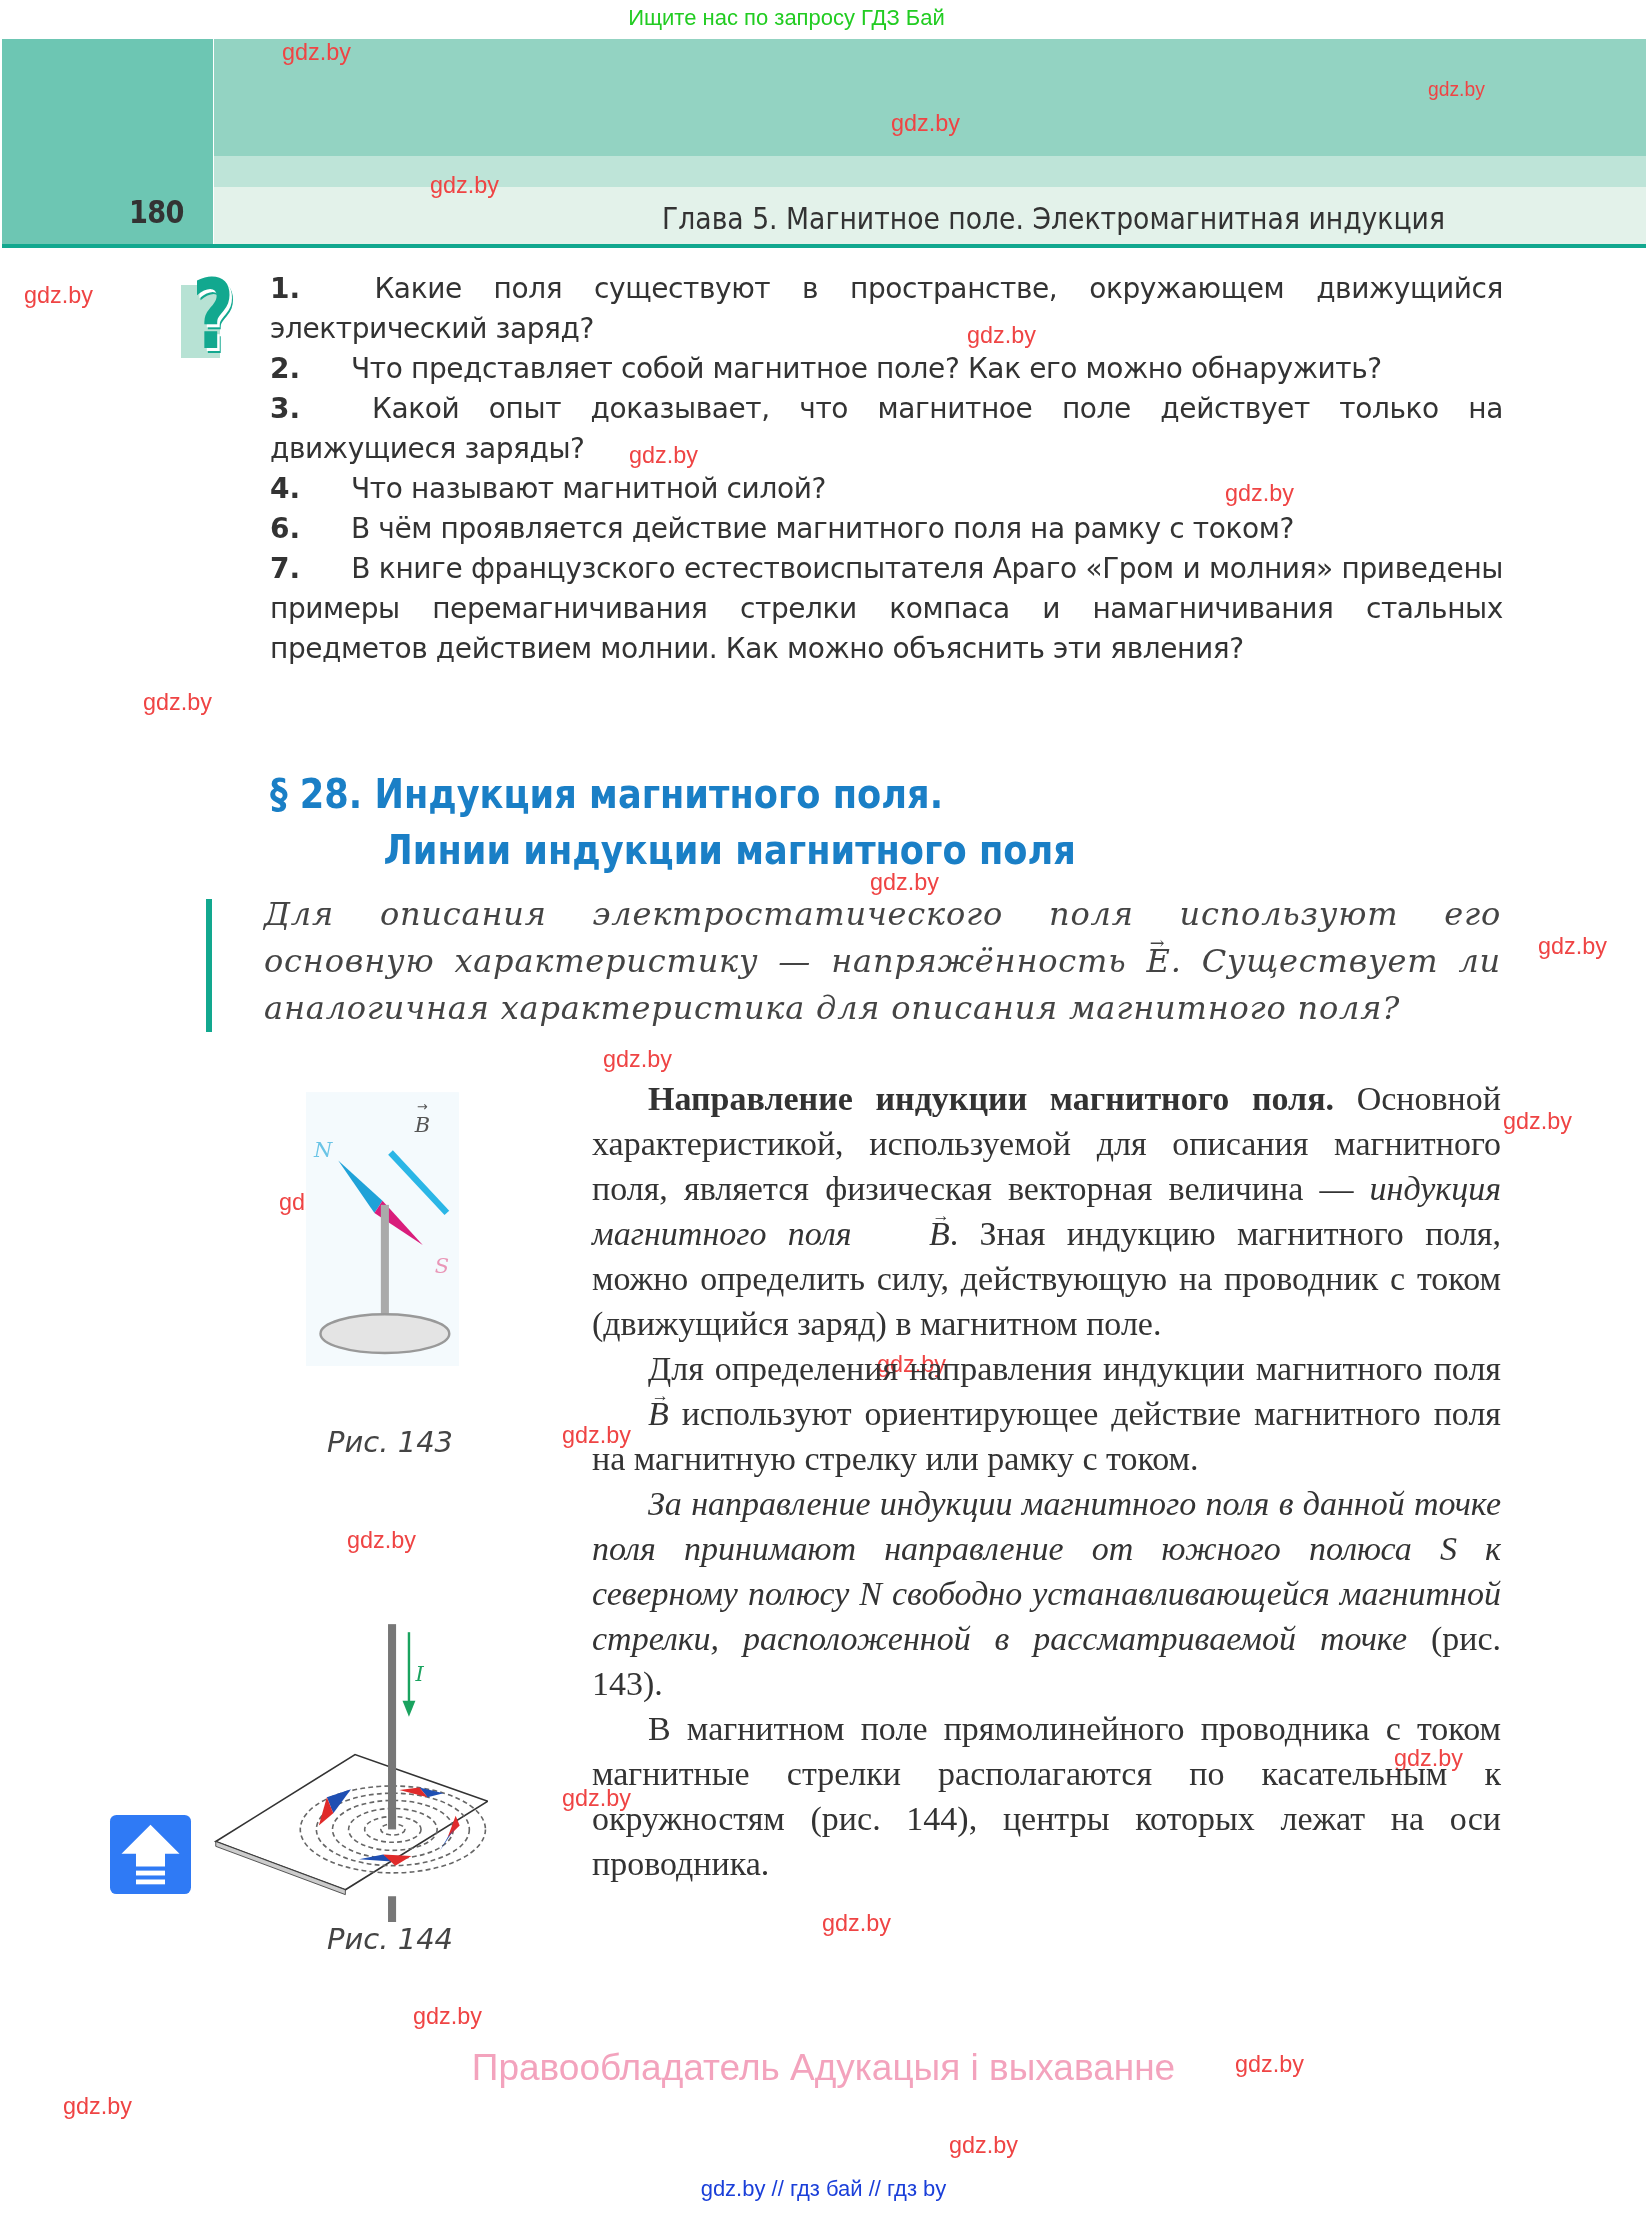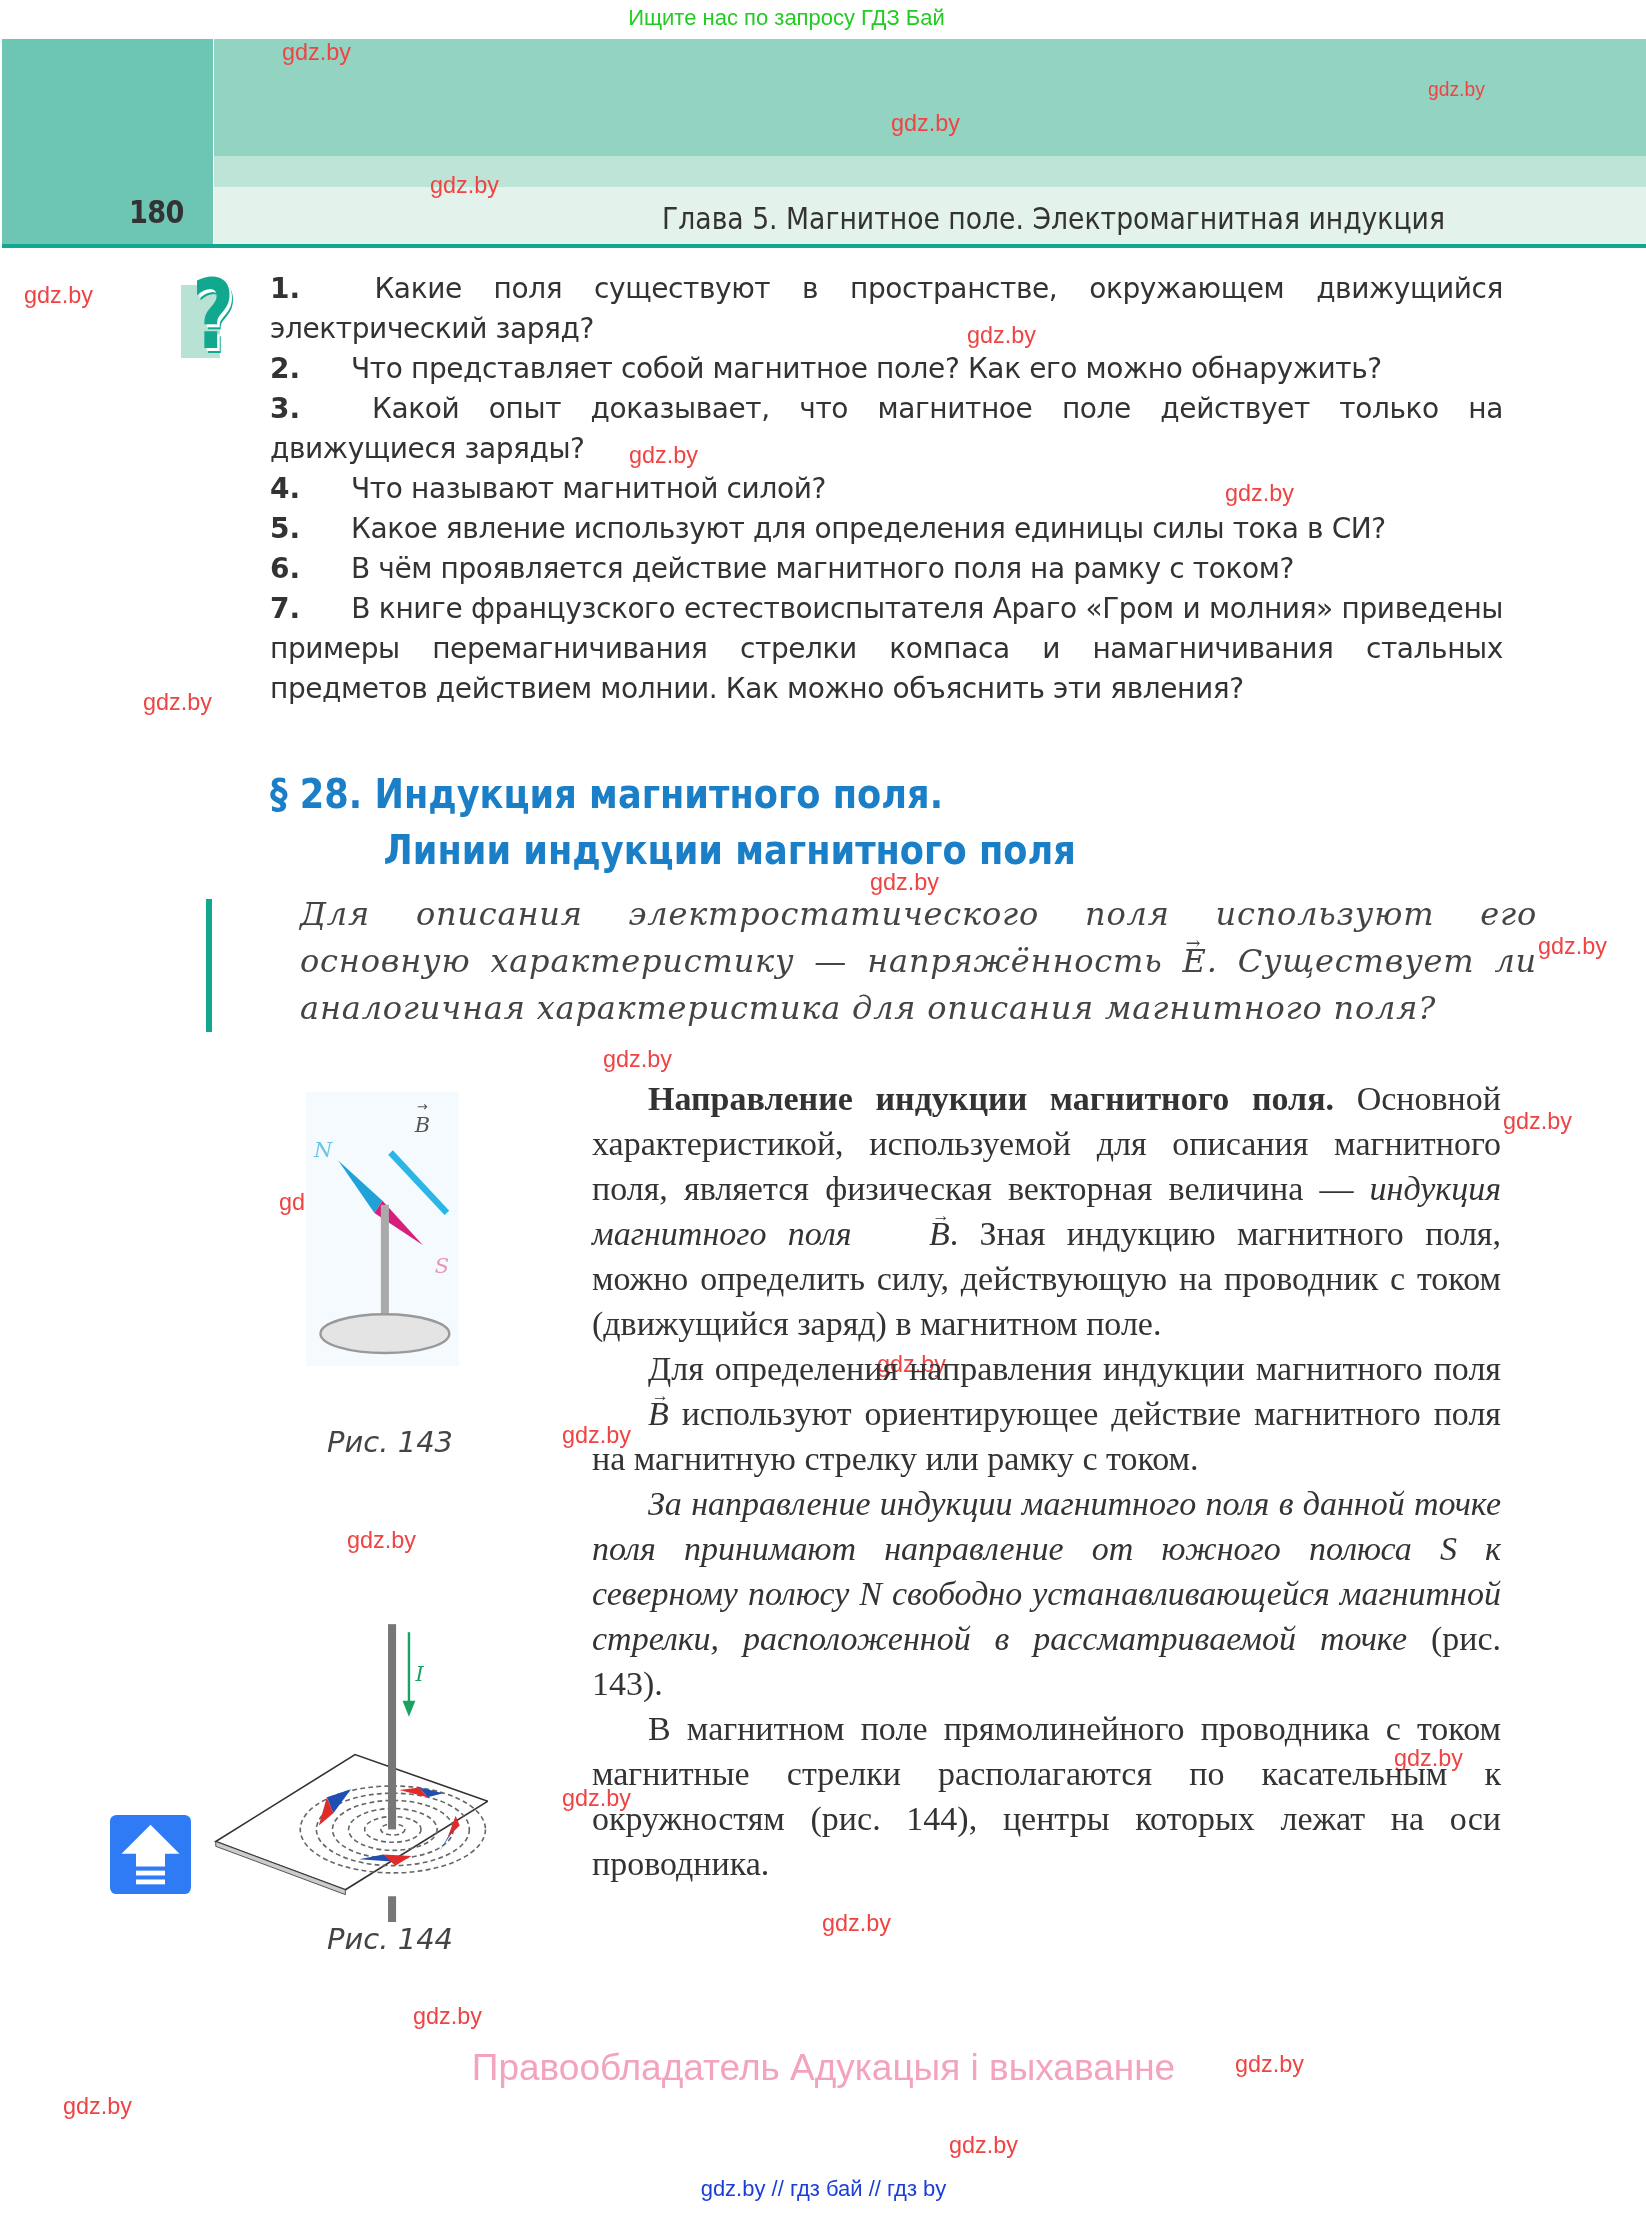--- a/index.html
+++ b/index.html
@@ -31,21 +31,21 @@
   .questions .q { text-align:justify; transform-origin:left; }
   .questions .q b { color:#333; }
   .qtext { letter-spacing:-0.4px;margin-left:42px; }
 
   
   .section-title { left:270px; top:766px; font-size:40px; font-weight:bold; color:#1a7fc6; line-height:56px; white-space:nowrap; transform:scaleX(0.88); transform-origin:left; }
   .section-title .l2 { padding-left:129px; display:block; }
 
   
   .intro-bar { left:206px; top:899px; width:6.4px; height:133px; background:#12a88f; }
-  .intro { left:264px; top:891px; width:1237px; font-family:"DejaVu Serif", serif; font-style:italic; font-size:32px; line-height:47px; color:#444; text-align:justify; letter-spacing:0.8px;margin-left:36px; }
+  .intro { left:264px; top:891px; width:1237px; font-family:"DejaVu Serif", serif; font-style:italic; font-size:32px; line-height:47px; color:#444; text-align:justify; letter-spacing:0.8px; }
 
   
   .body-text { left:592px; top:1076px; width:909px; font-family:"Liberation Serif", serif; font-size:34px; line-height:45px; color:#333; text-align:justify; }
   .body-text p { margin:0; text-indent:56px; }
   .body-text .it { font-style:italic; }
   .body-text b { font-weight:bold; }
   .vec { position:relative; display:inline-block; font-style:italic; }
   .vec::before { content:"→"; position:absolute; top:-17.7px; left:3.2px; font-size:17.7px; font-style:normal; }
 
   
@@ -97,21 +97,20 @@
 <div class="abs wm" style="left:949px;top:2132px;">gdz.by</div>
 
 <div class="abs q-box"></div>
 <div class="abs q-mark">?</div>
 
 <div class="abs questions">
   <div class="q"><b>1.</b> <span class="qtext">Какие поля существуют в пространстве, окружающем движущийся электрический заряд?</span></div>
   <div class="q"><b>2.</b> <span class="qtext">Что представляет собой магнитное поле? Как его можно обнаружить?</span></div>
   <div class="q"><b>3.</b> <span class="qtext">Какой опыт доказывает, что магнитное поле действует только на движущиеся заряды?</span></div>
   <div class="q"><b>4.</b> <span class="qtext">Что называют магнитной силой?</span></div>
-  <div class="q"><b>5.</b> <span class="qtext">Какое явление используют для определения единицы силы тока в СИ?</span></div>
   <div class="q"><b>6.</b> <span class="qtext">В чём проявляется действие магнитного поля на рамку с током?</span></div>
   <div class="q"><b>7.</b> <span class="qtext">В книге французского естествоиспытателя Араго «Гром и молния» приведены примеры перемагничивания стрелки компаса и намагничивания стальных предметов действием молнии. Как можно объяснить эти явления?</span></div>
 </div>
 
 <div class="abs section-title">
   <span>§ 28. Индукция магнитного поля.</span>
   <span class="l2">Линии индукции магнитного поля</span>
 </div>
 
 <div class="abs intro-bar"></div>

